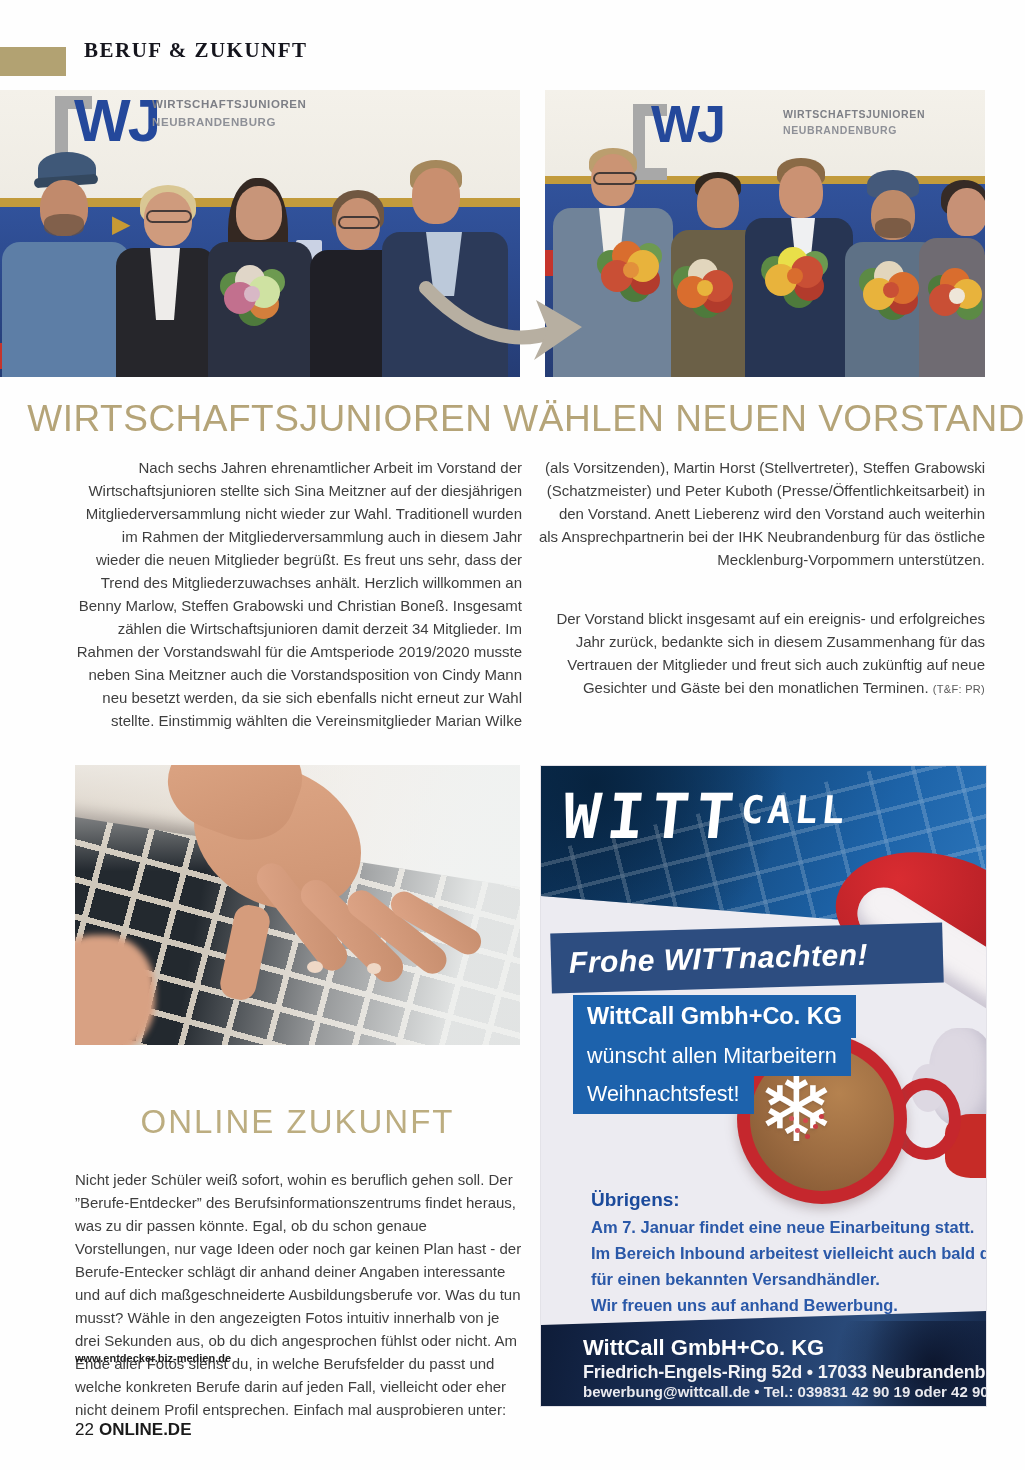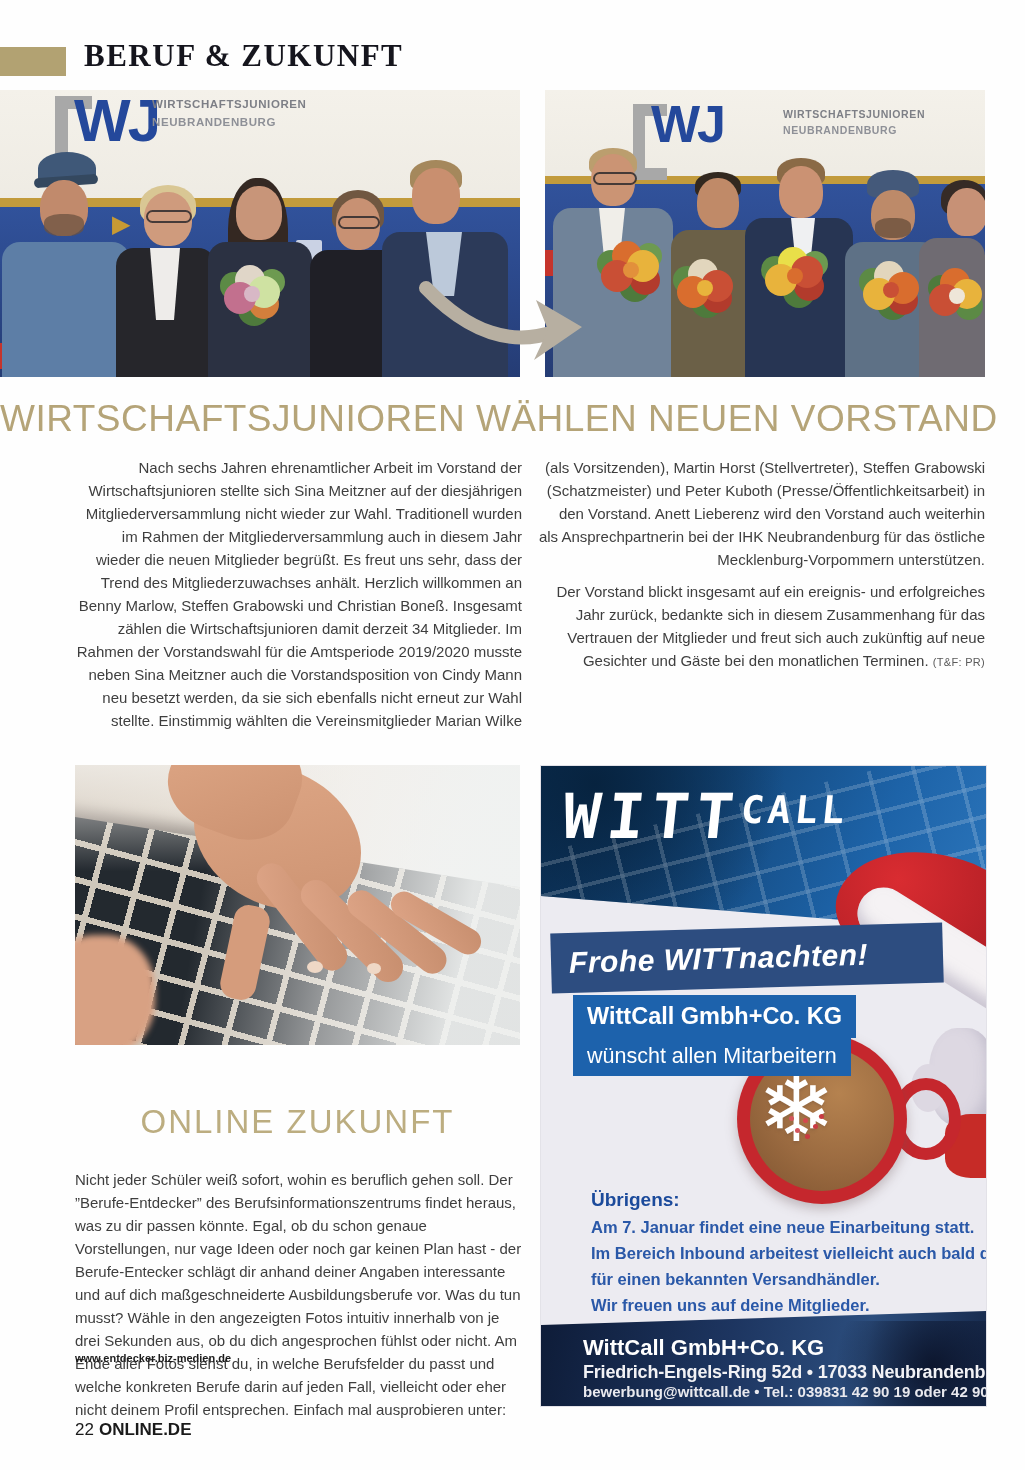--- a/index.html
+++ b/index.html
@@ -2,41 +2,41 @@
 <html><head>
 <meta charset="utf-8">
 <style>
   html,body{margin:0;padding:0;background:#fff;}
   #page{position:relative;width:1025px;height:1470px;background:#fefefe;overflow:hidden;
         font-family:"Liberation Sans",sans-serif;color:#3e3e3e;}
   .abs{position:absolute;}
 
   
   .gold-bar{left:0;top:47px;width:66px;height:29px;background:#b2a272;}
-  .section-title{left:84px;top:38px;font-family:"Liberation Serif",serif;font-size:31px;
+  .section-title{left:84px;top:38px;font-family:"Liberation Serif",serif;font-size:21px;
         letter-spacing:1.5px;color:#15151d;font-weight:600;text-align:right;}
 
   
   .photo{overflow:hidden;background:#f2efe9;}
   .wall{left:0;top:0;right:0;background:linear-gradient(180deg,#f4f1ea,#eeebe3);}
   .stripe-gold{left:0;right:0;height:9px;background:#c29b3c;}
   .blue-band{left:0;right:0;bottom:0;background:linear-gradient(180deg,#31529b 0%,#2a4687 55%,#253c74 100%);}
   .wj-bracket{border-left:13px solid #a8a8a8;border-top:13px solid #a8a8a8;border-bottom:13px solid #a8a8a8;}
   .wj-letters{font-weight:bold;color:#24489b;letter-spacing:-3px;font-family:"Liberation Sans",sans-serif;}
   .wj-t1{font-size:11.5px;font-weight:bold;color:#7d7f86;letter-spacing:.6px;}
   .wj-t2{font-size:11.5px;font-weight:bold;color:#8e9097;letter-spacing:.6px;}
   .red-tag{background:#c5342c;}
   .head{border-radius:48% 48% 44% 44%;}
   .torso{border-radius:18px 18px 0 0;}
   .glasses{height:9px;border:2px solid rgba(35,35,40,.8);border-radius:7px;}
   .bouquet{width:16px;height:16px;border-radius:50%;}
   .white-note{background:rgba(255,255,255,.75);border-radius:2px;}
 
   
-  .headline{left:0;top:398px;width:1025px;text-align:left;font-size:37px;font-weight:400;
+  .headline{left:0;top:398px;width:1025px;text-align:right;font-size:37px;font-weight:400;
         color:#b5a478;letter-spacing:.5px;}
   .bodycol{width:447px;font-size:15px;line-height:23px;color:#3e3e3e;text-align:right;}
   .credit{font-size:11px;color:#5a5a5a;letter-spacing:.3px;}
 
   
   #photo-kb{left:75px;top:765px;width:445px;height:280px;overflow:hidden;
         background:linear-gradient(105deg,#cfc3b4 0%,#e2d9cc 30%,#efece6 55%,#f3f2f0 78%,#eceeed 100%);}
   .kb-keys{left:-70px;bottom:-80px;width:600px;height:270px;transform:rotate(9deg);background-color:#23292f;
         background-image:repeating-linear-gradient(96deg,transparent 0 36px,#cfc7ba 36px 42px),
                          repeating-linear-gradient(6deg,transparent 0 30px,#cfc7ba 30px 36px);}
@@ -169,21 +169,21 @@
 
   <svg class="abs" style="left:412px;top:272px;z-index:6;" width="190" height="105" viewBox="0 0 190 105">
     <path d="M14 16 C 58 62, 100 74, 142 60" stroke="#b7afa1" stroke-width="14" fill="none" stroke-linecap="round"></path>
     <polygon points="170,55 124,28 136,58 122,88" fill="#b7afa1"></polygon>
   </svg>
 
   <div class="abs headline">WIRTSCHAFTSJUNIOREN WÄHLEN NEUEN VORSTAND</div>
   <div class="abs bodycol" style="left:75px;top:456px;">Nach sechs Jahren ehrenamtlicher Arbeit im Vorstand der Wirtschaftsjunioren stellte sich Sina Meitzner auf der diesjährigen Mitgliederversammlung nicht wieder zur Wahl. Traditionell wurden im Rahmen der Mitgliederversammlung auch in diesem Jahr wieder die neuen Mitglieder begrüßt. Es freut uns sehr, dass der Trend des Mitgliederzuwachses anhält. Herzlich willkommen an Benny Marlow, Steffen Grabowski und Christian Boneß. Insgesamt zählen die Wirtschaftsjunioren damit derzeit 34 Mitglieder. Im Rahmen der Vorstandswahl für die Amtsperiode 2019/2020 musste neben Sina Meitzner auch die Vorstandsposition von Cindy Mann neu besetzt werden, da sie sich ebenfalls nicht erneut zur Wahl stellte. Einstimmig wählten die Vereinsmitglieder Marian Wilke</div>
   <div class="abs bodycol" style="left:538px;top:456px;">
     <div>(als Vorsitzenden), Martin Horst (Stellvertreter), Steffen Grabowski (Schatzmeister) und Peter Kuboth (Presse/Öffentlichkeitsarbeit) in den Vorstand. Anett Lieberenz wird den Vorstand auch weiterhin als Ansprechpartnerin bei der IHK Neubrandenburg für das östliche Mecklenburg-Vorpommern unterstützen.</div>
-    <div style="margin-top:9px;"><span>Der Vorstand blickt insgesamt auf ein ereignis- und erfolgreiches Jahr zurück, bedankte sich in diesem Zusammenhang für das Vertrauen der Mitglieder und freut sich auch zukünftig auf neue Gesichter und Gäste bei den monatlichen Terminen. </span><span class="credit">(T&amp;F: PR)</span></div>
+    <div style="margin-top:36px;"><span>Der Vorstand blickt insgesamt auf ein ereignis- und erfolgreiches Jahr zurück, bedankte sich in diesem Zusammenhang für das Vertrauen der Mitglieder und freut sich auch zukünftig auf neue Gesichter und Gäste bei den monatlichen Terminen. </span><span class="credit">(T&amp;F: PR)</span></div>
   </div>
 
   <div class="abs" id="photo-kb">
     <div class="abs" style="left:-40px;top:60px;width:300px;height:150px;background:linear-gradient(#8a8078,#5f5a55);filter:blur(7px);transform:rotate(8deg);"></div>
     <div class="abs kb-keys"></div>
     <div class="abs kb-veil"></div>
     <div class="abs" style="left:-30px;top:170px;width:110px;height:120px;border-radius:45%;background:#d8a183;filter:blur(3px);"></div>
     <div class="abs skin" style="left:115px;top:5px;width:175px;height:135px;border-radius:50%;transform:rotate(28deg);"></div>
     <div class="abs skin" style="left:95px;top:-40px;width:130px;height:110px;border-radius:40%;transform:rotate(20deg);"></div>
     <div class="abs finger" style="left:212px;top:88px;width:30px;height:128px;transform:rotate(-38deg);"></div>
@@ -218,28 +218,29 @@
     <div class="abs" style="left:209px;top:281px;width:144px;height:144px;border-radius:50%;background:radial-gradient(circle at 62% 32%,#b5824f 0%,#9a6a40 55%,#7f5430 100%);"></div>
     <div class="abs" style="left:216px;top:296px;font-size:94px;line-height:1;color:#ffffff;text-shadow:0 2px 3px rgba(120,85,60,.4);">❄</div>
     <div class="abs" style="left:262px;top:352px;width:5px;height:5px;border-radius:50%;background:#d4484e;box-shadow:10px 6px 0 #c93b43,-8px 10px 0 #d4565c,16px -4px 0 #c93b43,2px 16px 0 #c93b43,-14px -2px 0 #d4565c;"></div>
 
     <div class="abs ad-banner">
       <span>Frohe WITTnachten!</span>
     </div>
     <div class="abs ad-lines">
       <div class="ad-line ad-line-first">WittCall Gmbh+Co. KG</div>
       <div class="ad-line">wünscht allen Mitarbeitern</div>
+      <div class="ad-line">Weihnachtsfest!</div>
     </div>
 
     <div class="abs" style="left:50px;top:420px;">
       <div class="ub ub-title">Übrigens:</div>
       <div class="ub">Am 7. Januar findet eine neue Einarbeitung statt.</div>
       <div class="ub">Im Bereich Inbound arbeitest vielleicht auch bald du</div>
       <div class="ub">für einen bekannten Versandhändler.</div>
-      <div class="ub">Wir freuen uns auf deine Mitglieder.</div>
+      <div class="ub">Wir freuen uns auf anhand Bewerbung.</div>
     </div>
 
     <div class="abs ad-footer">
       <div class="abs" style="left:260px;top:10px;width:220px;height:90px;background:radial-gradient(circle at 60% 50%,rgba(10,18,40,.9),rgba(10,18,40,0) 70%);"></div>
       <div class="abs adf-company">WittCall GmbH+Co. KG</div>
       <div class="abs adf-addr">Friedrich-Engels-Ring 52d • 17033 Neubrandenburg</div>
       <div class="abs adf-contact">bewerbung@wittcall.de • Tel.: 039831 42 90 19 oder 42 90 23</div>
     </div>
   </div>
 

